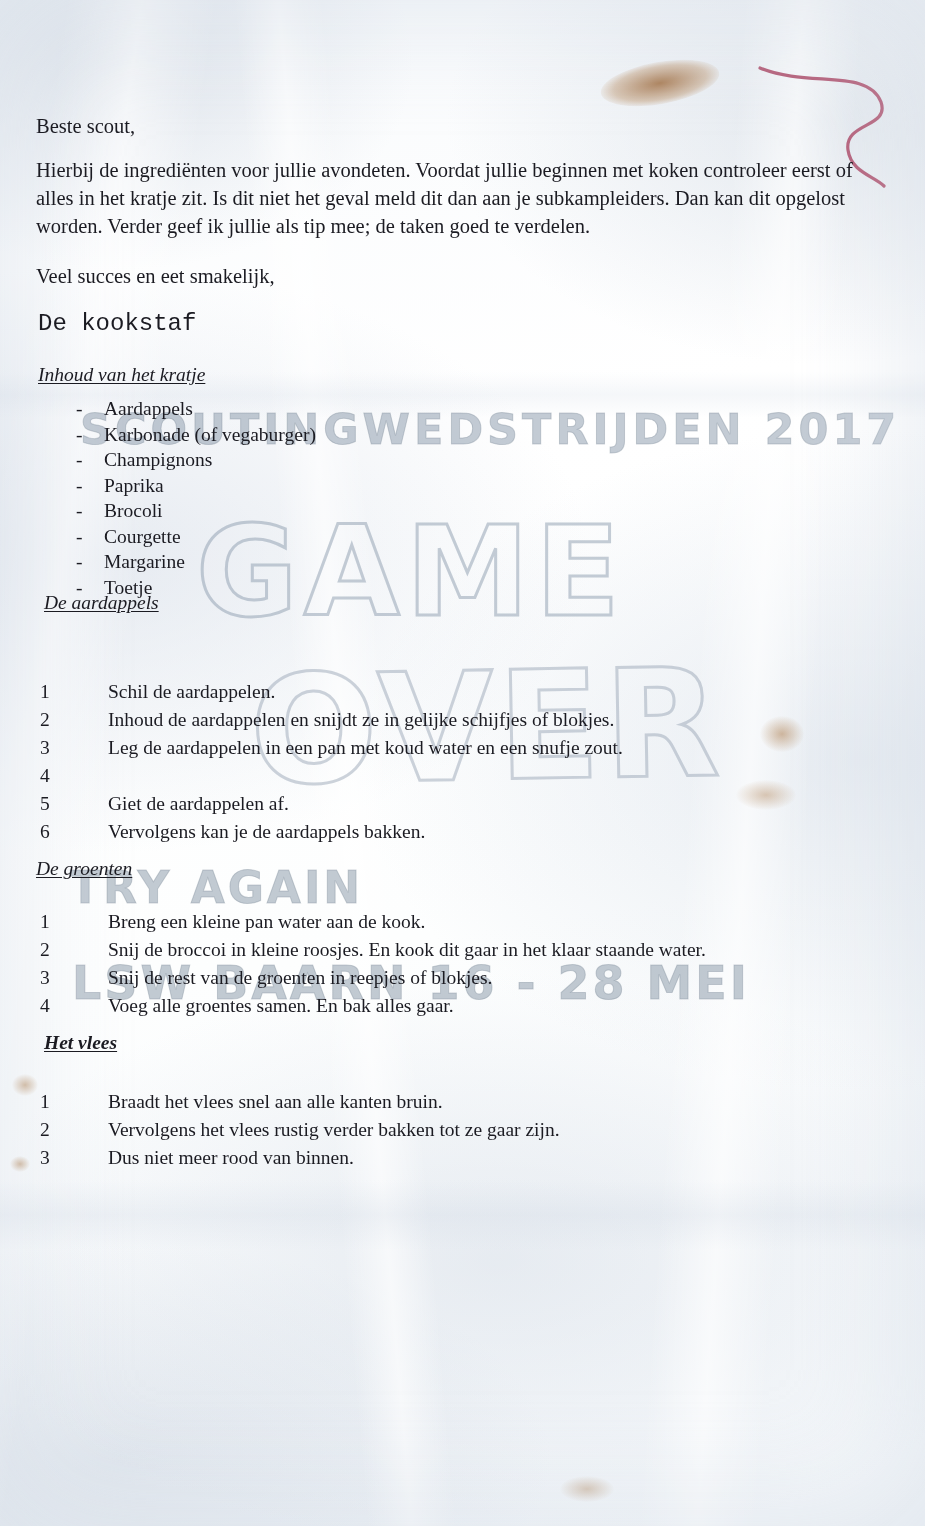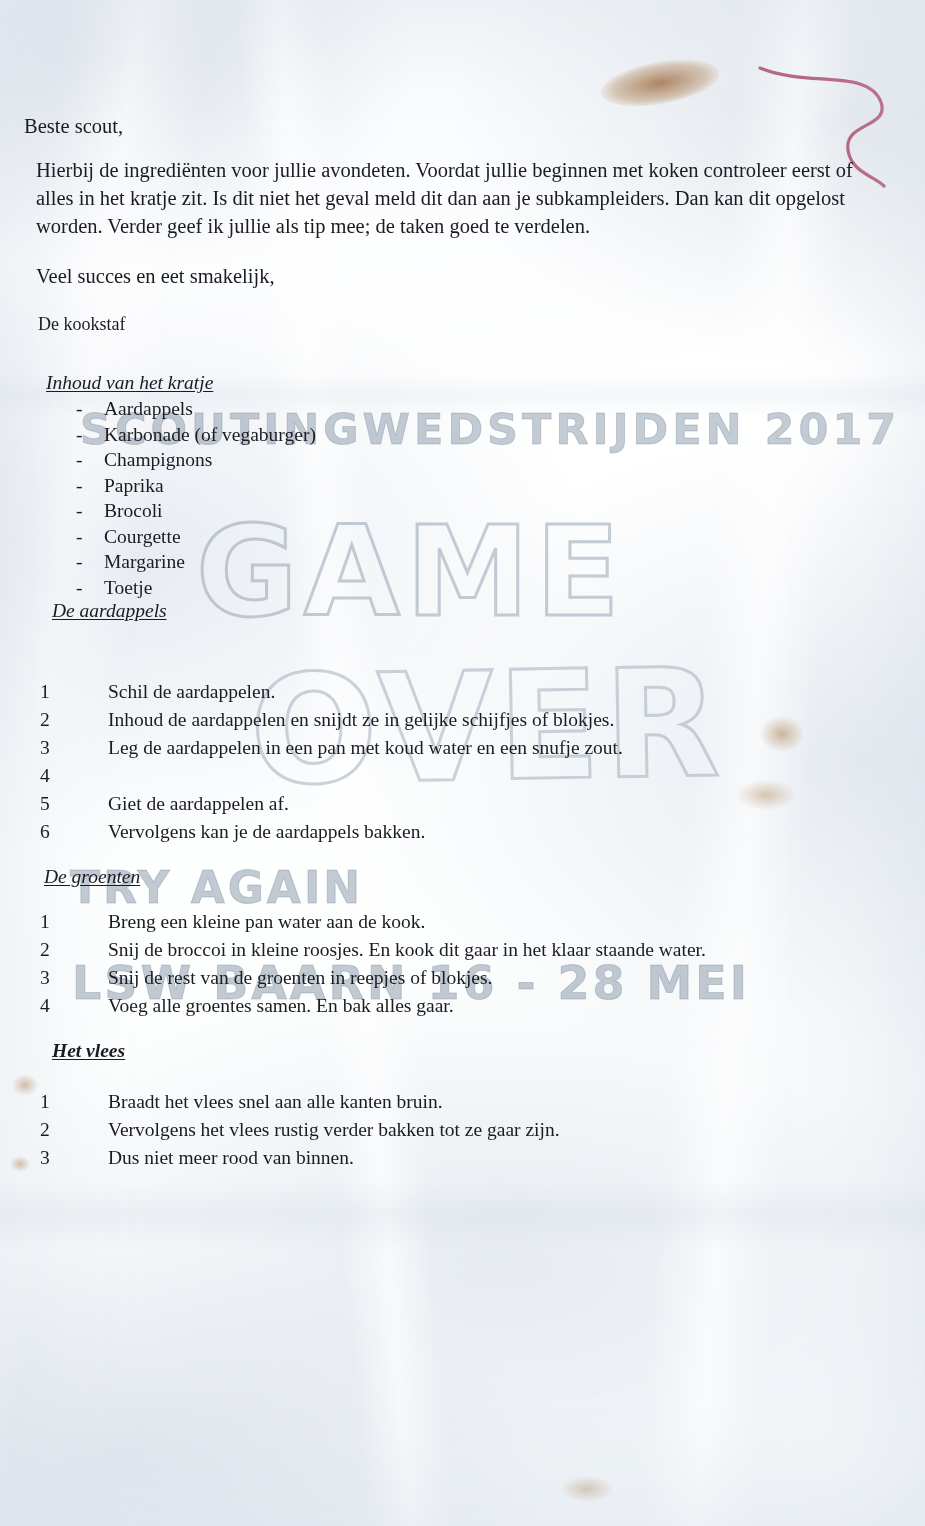--- a/index.html
+++ b/index.html
@@ -94,25 +94,25 @@
     left: 0; top: 0;
     width: 925px;
     z-index: 5;
     color: #1b1b22;
   }
   .para {
     position: absolute;
     font-size: 20.5px;
     line-height: 28px;
   }
-  .sig { font-size: 18px; }
+  .sig { font-size: 24px; font-family: Liberation Mono, monospace; }
 
   h2.section {
     position: absolute;
-    margin: 8px;
+    margin: 0;
     font-size: 19.5px;
     font-style: italic;
     font-weight: normal;
     text-decoration: underline;
     text-underline-offset: 2px;
   }
 
   ul.kratje {
     position: absolute;
     margin: 0;
@@ -187,21 +187,21 @@
   </svg>
 
   <div class="stamp" id="stamp-title">SCOUTINGWEDSTRIJDEN 2017</div>
   <div class="stamp" id="stamp-game">GAME</div>
   <div class="stamp" id="stamp-over">OVER</div>
   <div class="stamp" id="stamp-tryagain">TRY AGAIN</div>
   <div class="stamp" id="stamp-place">LSW BAARN 16 - 28 MEI</div>
 
   <div id="doc">
 
-    <div class="para" style="left:24px; top:112px; width:850px;">Beste scout,</div>
+    <div class="para" style="left:36px; top:112px; width:850px;">Beste scout,</div>
 
     <div class="para" style="left:36px; top:156px; width:852px;">Hierbij de ingrediënten voor jullie avondeten. Voordat jullie beginnen met koken controleer eerst of alles in het kratje zit. Is dit niet het geval meld dit dan aan je subkampleiders. Dan kan dit opgelost worden. Verder geef ik jullie als tip mee; de taken goed te verdelen.</div>
 
     <div class="para" style="left:36px; top:262px; width:850px;">Veel succes en eet smakelijk,</div>
 
     <div class="para sig" style="left:38px; top:310px; width:850px;">De kookstaf</div>
 
     <h2 class="section" style="left:38px; top:364px;">Inhoud van het kratje</h2>
 
     <ul class="kratje" style="left:38px; top:396px; width:520px;">

